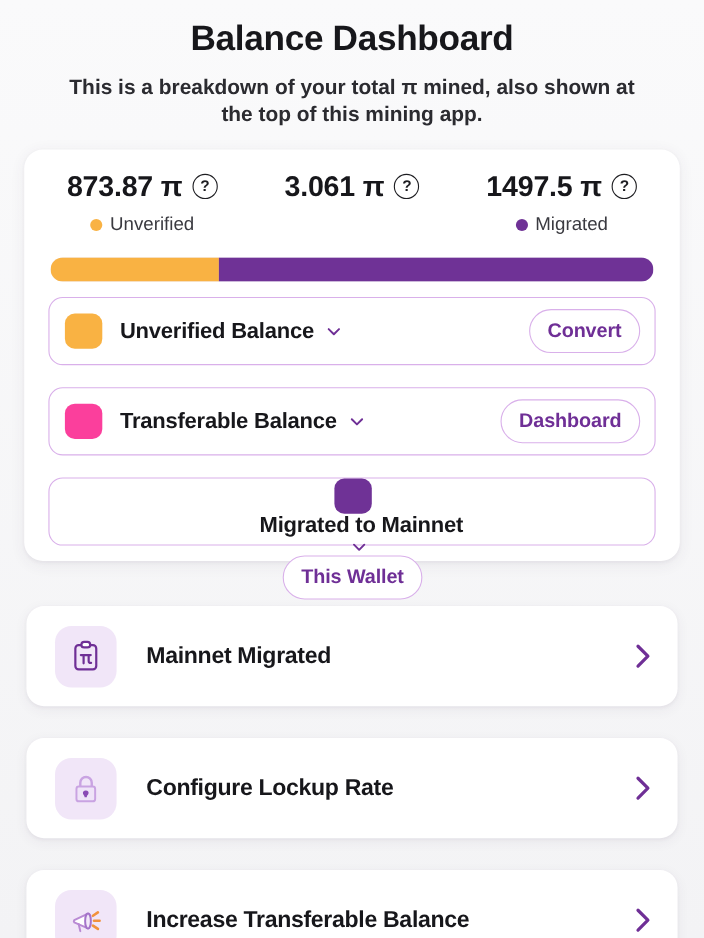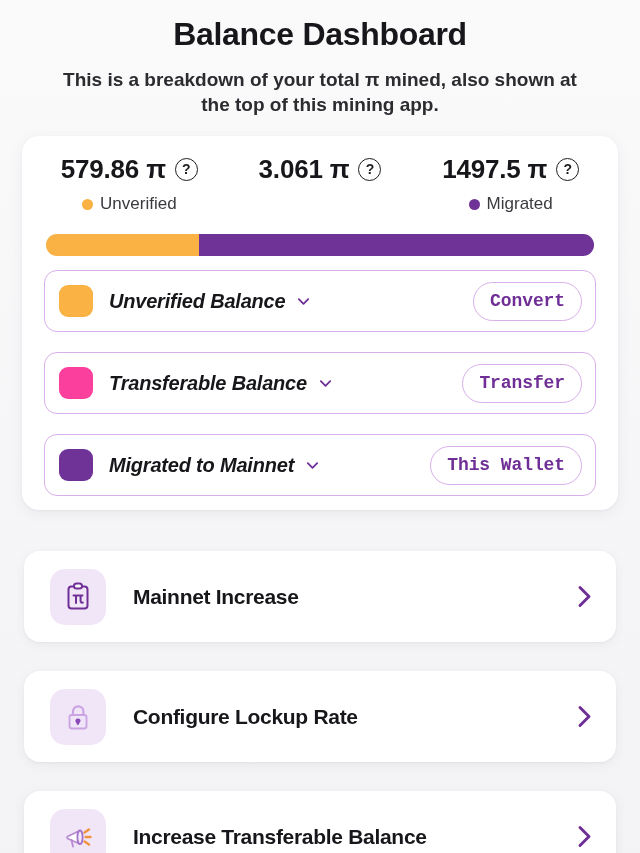--- a/index.html
+++ b/index.html
@@ -112,47 +112,46 @@
   .balance-row {
     display: flex;
     align-items: center;
     border: 1.6px solid #d9b0ea;
     border-radius: 13px;
     height: 62px;
     padding: 0 13px 0 14px;
     margin-bottom: 20px;
     background: #fff;
   }
-  .balance-row:last-child { margin-bottom: 0; }
+  .balance-row:last-child { margin-bottom: 0; flex-direction: column; }
   .swatch {
     width: 34px; height: 32px;
     border-radius: 9px;
     flex: none;
   }
   .row-label {
     margin-left: 16px;
     font-size: 20px;
     font-weight: 700;
     color: #17171b;
     letter-spacing: -0.2px;
     white-space: nowrap;
-    font-style: italic;
   }
   .chevron-down {
     margin-left: 11px;
     width: 15px; height: 15px;
     flex: none;
   }
   .row-spacer { flex: 1; }
   .pill-btn {
     border: 1.6px solid #d9b0ea;
     border-radius: 20px;
     background: #fff;
     color: #6f2f96;
-    font-family: Liberation Mono, monospace;
+    font-family: Liberation Sans, sans-serif;
     font-size: 18px;
     font-weight: 700;
     letter-spacing: -0.1px;
     padding: 8px 16px 9px;
     white-space: nowrap;
     cursor: pointer;
   }
 
   
   .action-card {
@@ -196,21 +195,21 @@
     <div class="page-title">Balance Dashboard</div>
     <div class="page-subtitle">This is a breakdown of your total π mined, also shown at the top of this mining app.</div>
   </div>
 
   <div class="balance-card">
 
     <div class="stats">
 
       <div class="stat">
         <div class="stat-top">
-          <span class="stat-value">579.86 π</span>
+          <span class="stat-value">873.87 π</span>
           <span class="help-icon">?</span>
         </div>
         <div class="stat-legend">
           <span class="dot" style="background:#f9b243"></span>
           <span>Unverified</span>
         </div>
       </div>
 
       <div class="stat">
         <div class="stat-top">
@@ -253,21 +252,21 @@
 
       <div class="balance-row">
         <span class="swatch" style="background:#fb3f9c"></span>
         <span class="row-label">Transferable Balance</span>
         <span class="chevron-down">
           <svg viewBox="0 0 16 16" width="15" height="15">
               <path d="M3 5.5 L8 10.5 L13 5.5" fill="none" stroke="#6f2f96" stroke-width="1.9" stroke-linecap="round" stroke-linejoin="round"></path>
             </svg>
         </span>
         <span class="row-spacer"></span>
-        <button class="pill-btn">Transfer</button>
+        <button class="pill-btn">Dashboard</button>
       </div>
 
       <div class="balance-row">
         <span class="swatch" style="background:#6f3296"></span>
         <span class="row-label">Migrated to Mainnet</span>
         <span class="chevron-down">
           <svg viewBox="0 0 16 16" width="15" height="15">
               <path d="M3 5.5 L8 10.5 L13 5.5" fill="none" stroke="#6f2f96" stroke-width="1.9" stroke-linecap="round" stroke-linejoin="round"></path>
             </svg>
         </span>
@@ -279,21 +278,21 @@
   </div>
 
   <div class="action-card" style="top:551px">
     <span class="action-icon-box">
       <svg viewBox="0 0 32 32" width="32" height="32">
         <rect x="6.5" y="5.5" width="19" height="22" rx="3" fill="none" stroke="#6f2f96" stroke-width="2"></rect>
         <rect x="12" y="2.6" width="8" height="5" rx="2.5" fill="#fff" stroke="#6f2f96" stroke-width="2"></rect>
         <path d="M11.5 14.5 H20.5 M14 14.5 V22 M18.6 14.5 V20 Q18.6 22 20.8 21.6" fill="none" stroke="#6f2f96" stroke-width="2" stroke-linecap="round"></path>
       </svg>
     </span>
-    <span class="action-label">Mainnet Increase</span>
+    <span class="action-label">Mainnet Migrated</span>
     <span class="action-spacer"></span>
     <span class="chevron-right">
       <svg viewBox="0 0 16 24" width="19" height="27">
           <path d="M4 4 L12 12 L4 20" fill="none" stroke="#6f2f96" stroke-width="2.6" stroke-linecap="round" stroke-linejoin="round"></path>
         </svg>
     </span>
   </div>
 
   <div class="action-card" style="top:671px">
     <span class="action-icon-box">

